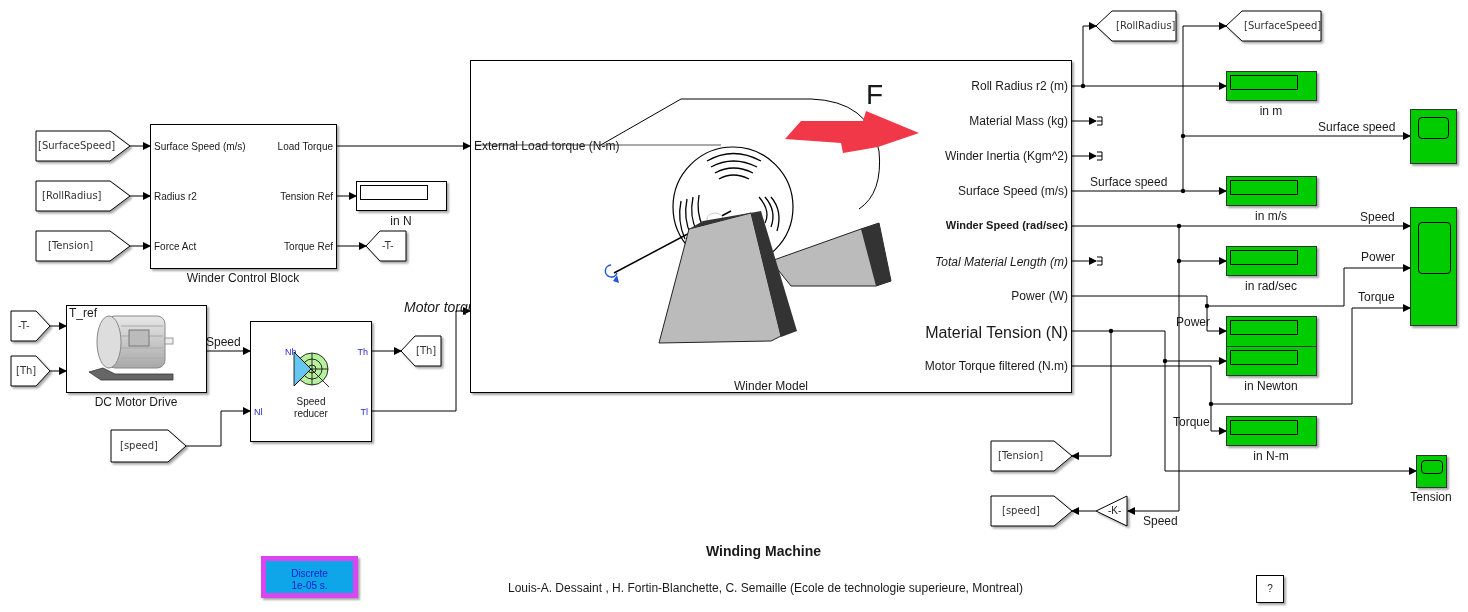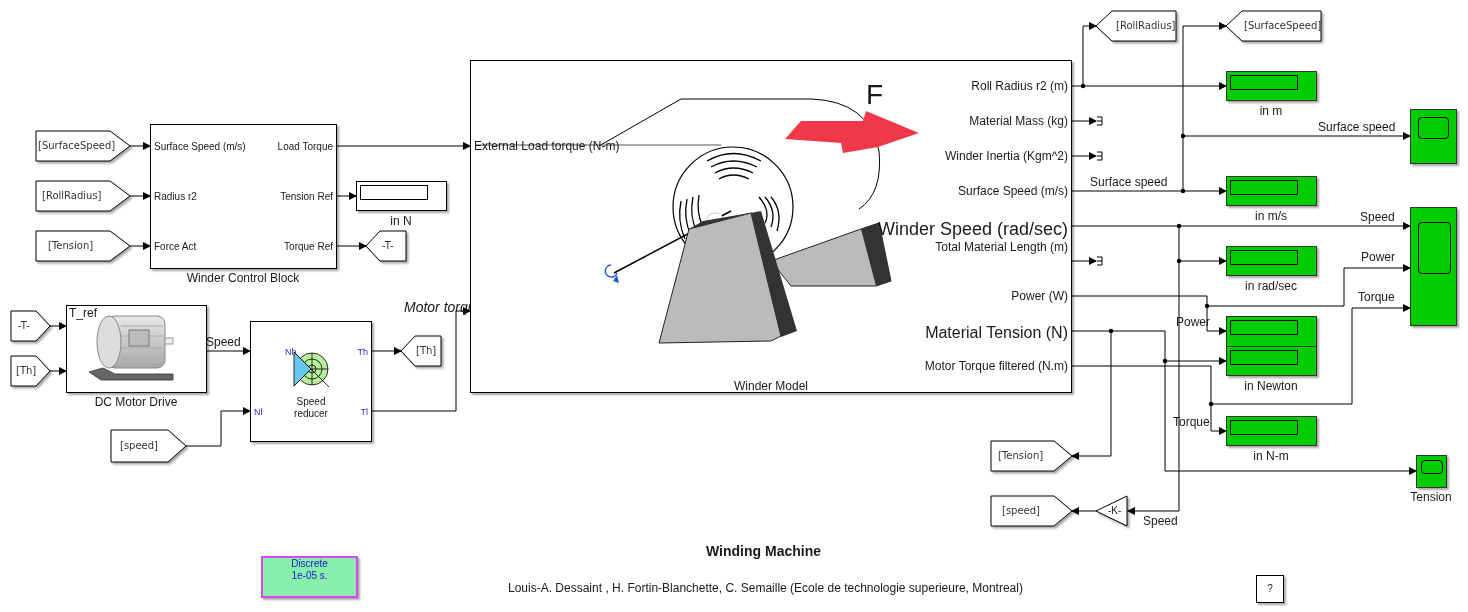--- a/index.html
+++ b/index.html
@@ -18,22 +18,22 @@
   .disp-white { position:absolute; background:#fff; border:1px solid #000;
           box-shadow:2px 2px 2px rgba(0,0,0,0.35); box-sizing:border-box; }
   .disp-white .win { position:absolute; left:3px; top:3px; right:18px; height:15px; border:1px solid #000; box-sizing:border-box; }
   .scope { position:absolute; background:#00cc00; border:1px solid #333;
            box-shadow:2px 2px 2px rgba(0,0,0,0.35); box-sizing:border-box; }
   .scope .screen { position:absolute; border:1px solid #000; border-radius:4px; box-sizing:border-box; }
   .sig { position:absolute; font-size:12px; white-space:nowrap; }
   #wires { position:absolute; left:0; top:0; }
   .title { position:absolute; font-size:14px; font-weight:bold; }
   .credits { position:absolute; font-size:12px; }
-  .powergui { position:absolute; background:#86efac; border:2px solid #d946ef; box-shadow:2px 2px 2px rgba(0,0,0,0.35);
-              box-sizing:border-box; color:#1a1acc; font-size:10px; text-align:center; line-height:12px; padding-top:0; }
+  .powergui { position:absolute; background:#0ea5e9; border:5px solid #d946ef; box-shadow:2px 2px 2px rgba(0,0,0,0.35);
+              box-sizing:border-box; color:#1a1acc; font-size:10px; text-align:center; line-height:12px; padding-top:7px; }
   .help { position:absolute; background:#fff; border:1px solid #000; box-shadow:2px 2px 2px rgba(0,0,0,0.35);
           box-sizing:border-box; font-size:10px; text-align:center; line-height:26px; }
   .blue { color:#2a2acc; }
 </style>
 </head>
 <body>
 
 <svg id="wires" width="1468" height="612">
   <defs>
     <marker id="arr" markerWidth="8" markerHeight="8" refX="7" refY="4" orient="auto" markerUnits="userSpaceOnUse">
@@ -239,22 +239,22 @@
     <path d="M142,220 L146,214 L148,222 z" fill="#2255dd"></path>
 
     <path d="M314,78 L330,60 L392,60 L395,50 L448,72 L407,86 L372,92 L370,82 z" fill="#f03848"></path>
   </svg>
   <div class="abs" style="left:395px;top:18px;font-size:28px;">F</div>
   <div class="abs" style="left:3px;top:78px;font-size:12px;">External Load torque (N-m)</div>
   <div class="port-r" style="right:3px;top:18px;font-size:12px;">Roll Radius r2 (m)</div>
   <div class="port-r" style="right:3px;top:53px;font-size:12px;">Material Mass (kg)</div>
   <div class="port-r" style="right:3px;top:88px;font-size:12px;">Winder Inertia (Kgm^2)</div>
   <div class="port-r" style="right:3px;top:123px;font-size:12px;">Surface Speed (m/s)</div>
-  <div class="port-r" style="right:3px;top:158px;font-size:18px;">Winder Speed (rad/sec)</div>
-  <div class="port-r" style="right:3px;top:179px;font-size:12px;">Total Material Length (m)</div>
+  <div class="port-r" style="right:3px;top:158px;font-size:11px;font-weight:bold;">Winder Speed (rad/sec)</div>
+  <div class="port-r" style="right:3px;top:194px;font-size:12px;font-style:italic;">Total Material Length (m)</div>
   <div class="port-r" style="right:3px;top:228px;font-size:12px;">Power (W)</div>
   <div class="port-r" style="right:3px;top:263px;font-size:16px;">Material Tension (N)</div>
   <div class="port-r" style="right:3px;top:298px;font-size:12px;">Motor Torque filtered (N.m)</div>
 </div>
 <div class="cap" style="left:771px;top:379px;">Winder Model</div>
 
 <div class="goto-text" style="left:1116px;top:20px;">[RollRadius]</div>
 <div class="goto-text" style="left:1244px;top:20px;">[SurfaceSpeed]</div>
 
 <div class="disp" style="left:1226px;top:71px;width:91px;height:30px;">

